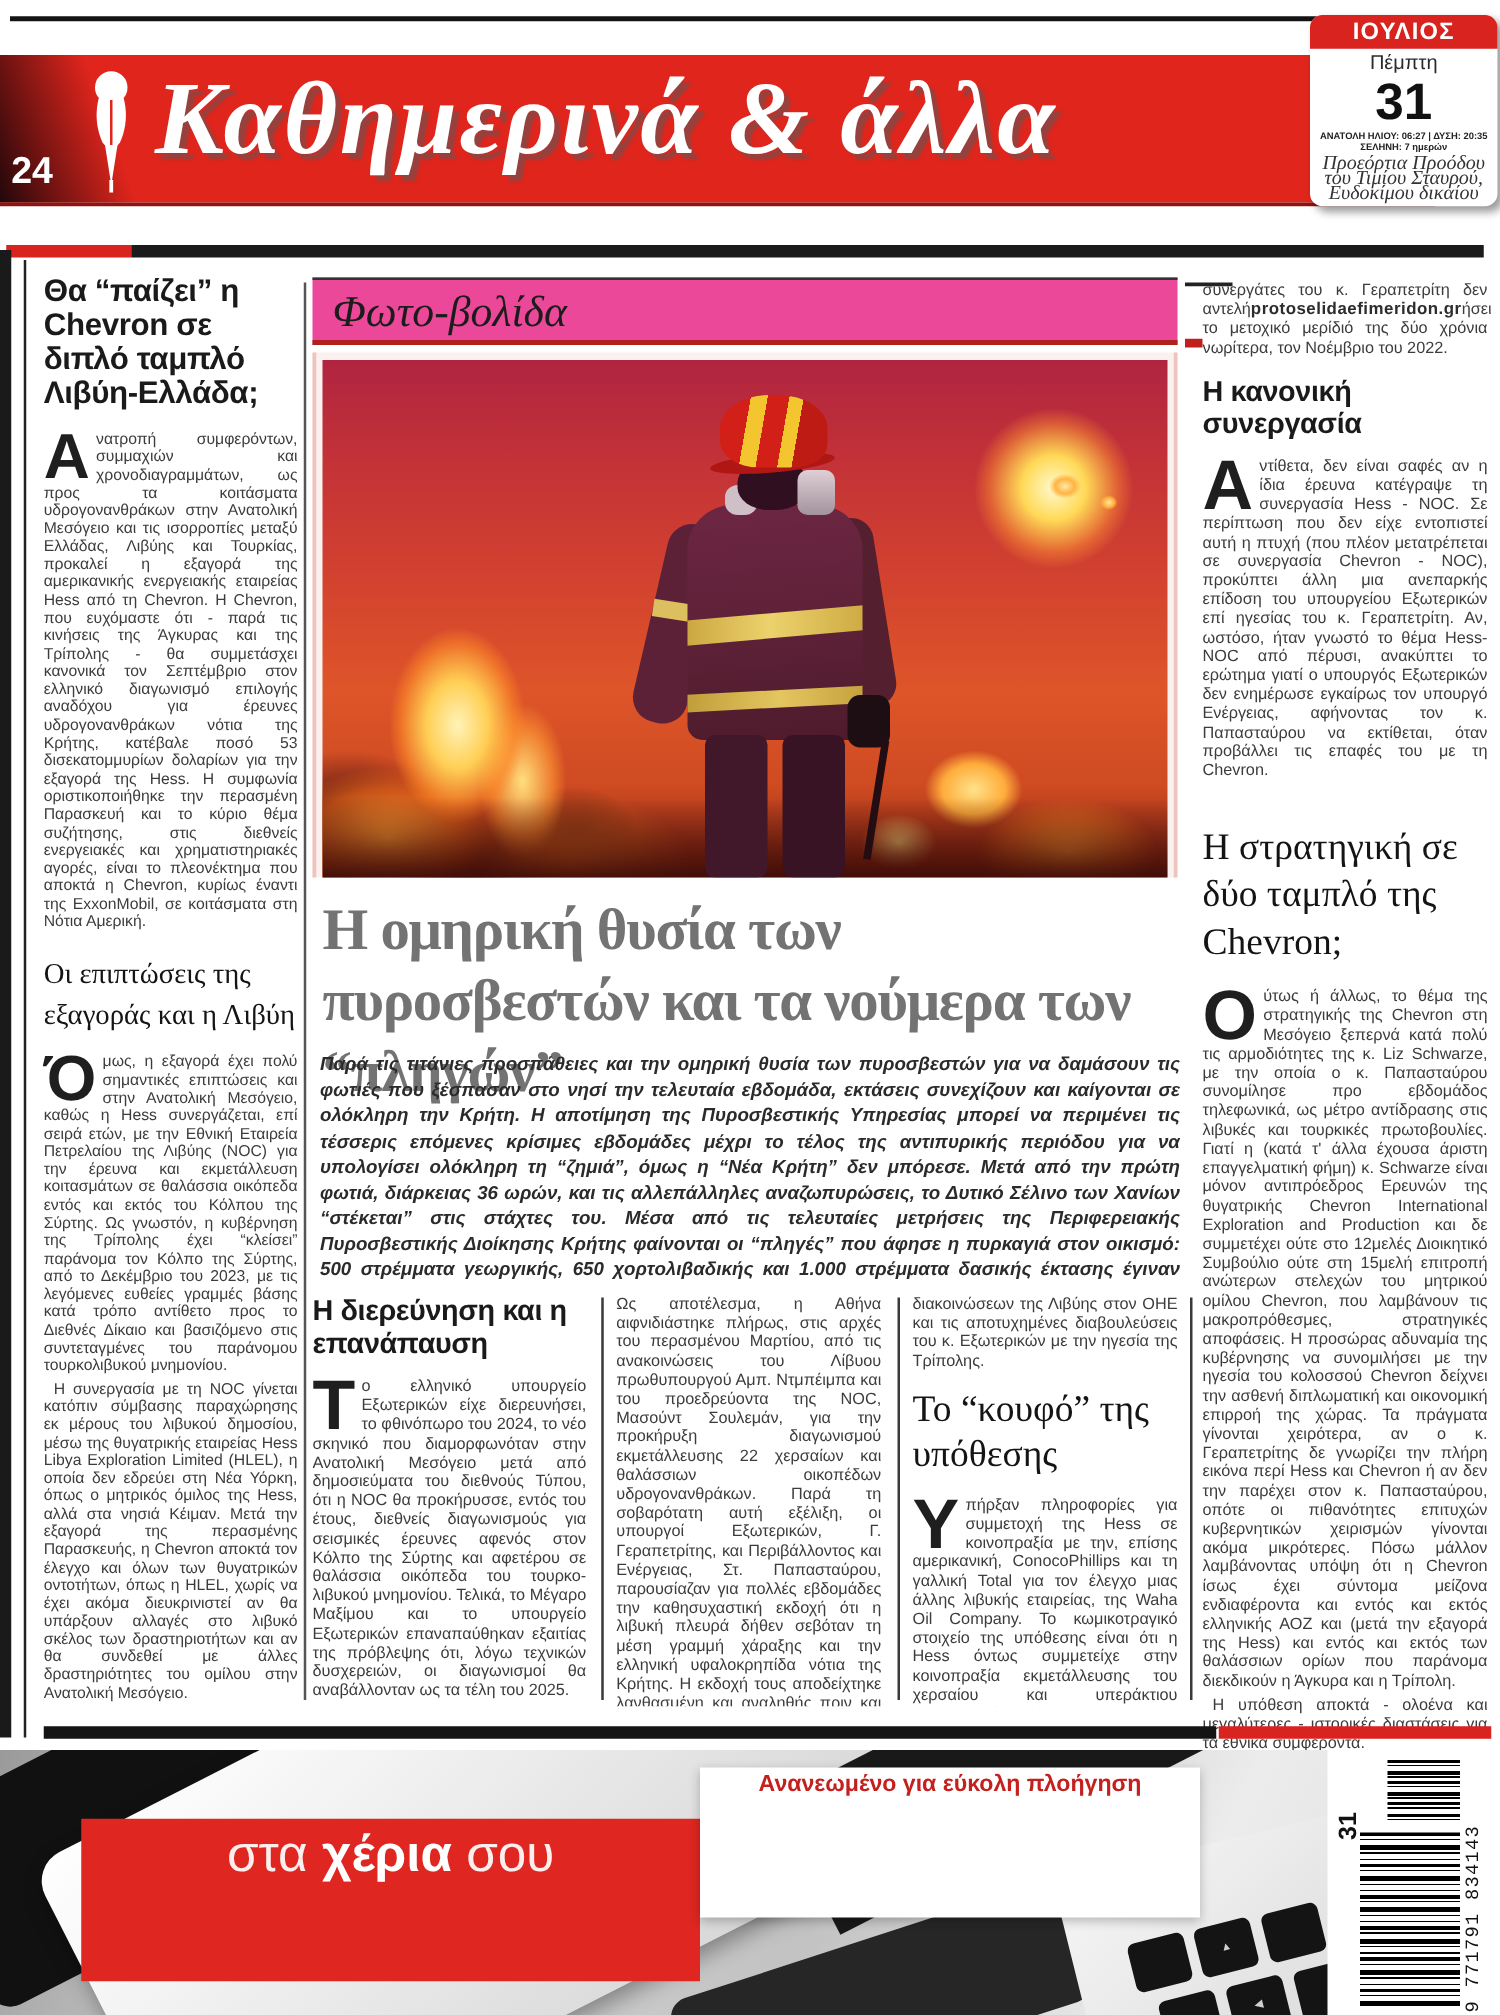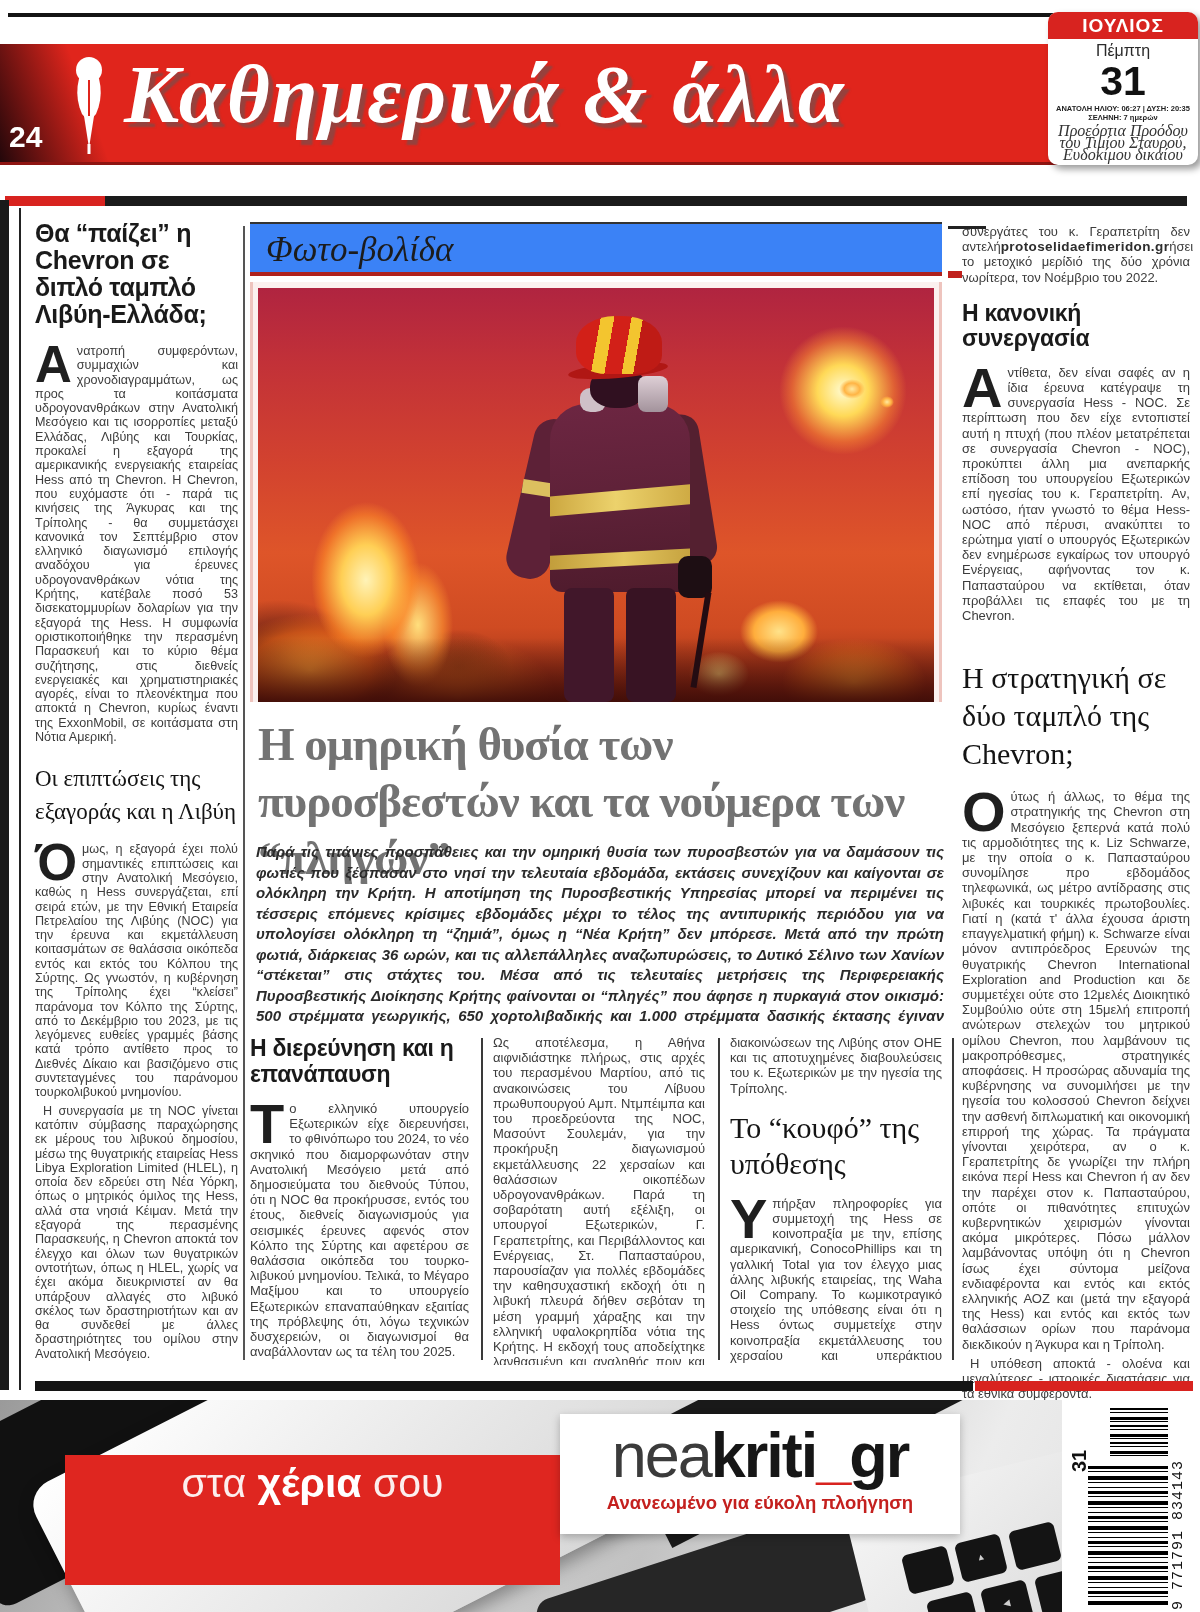--- a/index.html
+++ b/index.html
@@ -50,21 +50,21 @@
   .dropcap{float:left;font-weight:800;color:#1f1f1f;font-size:51px;line-height:40px;padding:1px 5px 0 0;}
   .dropcap2{float:left;font-weight:800;color:#1f1f1f;font-size:56px;line-height:44px;padding:1px 5px 0 0;}
   .indent{text-indent:8px;}
 
   
   .left-col{left:35px;top:220px;width:203px;}
   .left-col .sans-head{font-size:25px;line-height:27px;margin-bottom:16px;}
   .left-col .serif-head{font-size:23px;line-height:33px;margin:18px 0 14px 0;}
 
   
-  .kicker-box{left:250px;top:222px;width:692px;height:48px;background:#3b82f6;
+  .kicker-box{left:250px;top:222px;width:692px;height:48px;background:#ec4899;
         border-top:2px solid #333;border-bottom:4px solid #ae211d;}
   .kicker-box span{display:block;font-family:"Liberation Serif",serif;font-style:italic;
         font-size:35px;color:#1c1c1c;padding:6px 0 0 16px;}
   .photo-wrap{left:250px;top:282px;width:686px;height:420px;background:#fbf1ef;
         border-left:3px solid #eec4be;border-right:3px solid #eec4be;}
   .photo{position:absolute;left:5px;top:6px;right:5px;bottom:0;overflow:hidden;
         background:linear-gradient(180deg,#b02440 0%,#c23138 18%,#d2422f 42%,#de5529 64%,#cf4b22 82%,#8c2a14 100%);}
   .ph-glow-tr{position:absolute;left:74%;top:4%;width:170px;height:190px;
         background:radial-gradient(closest-side at 50% 45%,#fffbd0 0%,#ffd957 30%,rgba(255,150,50,.45) 60%,rgba(255,120,40,0) 75%);}
   .ph-dot{position:absolute;border-radius:50%;background:radial-gradient(closest-side,#ffe9a0,#ffb444 60%,rgba(255,140,40,0) 100%);}
@@ -296,21 +296,20 @@
     <div class="ft-key" style="left:984px;top:184px;">
         <span>◀</span>
       </div>
     <div class="ft-key" style="left:1038px;top:172px;"></div>
 
     <div class="ft-redbox">
       <div class="l2"><span class="thin">στα </span><b>χέρια</b><span class="thin"> σου</span></div>
     </div>
 
     <div class="ft-logobox">
-      <div class="ft-logo"><span class="nea">nea</span><span class="kriti">kriti</span><span class="us">_</span><span class="gr">gr</span></div>
       <div class="ft-tagline">Ανανεωμένο για εύκολη πλοήγηση</div>
     </div>
 
     <div class="ft-barcode-panel">
       <div class="bc-issue vtext">31</div>
       <div class="bc-top"></div>
       <div class="bc-main"></div>
       <div class="bc-digits vtext">9 771791 834143</div>
     </div>
   </div>

